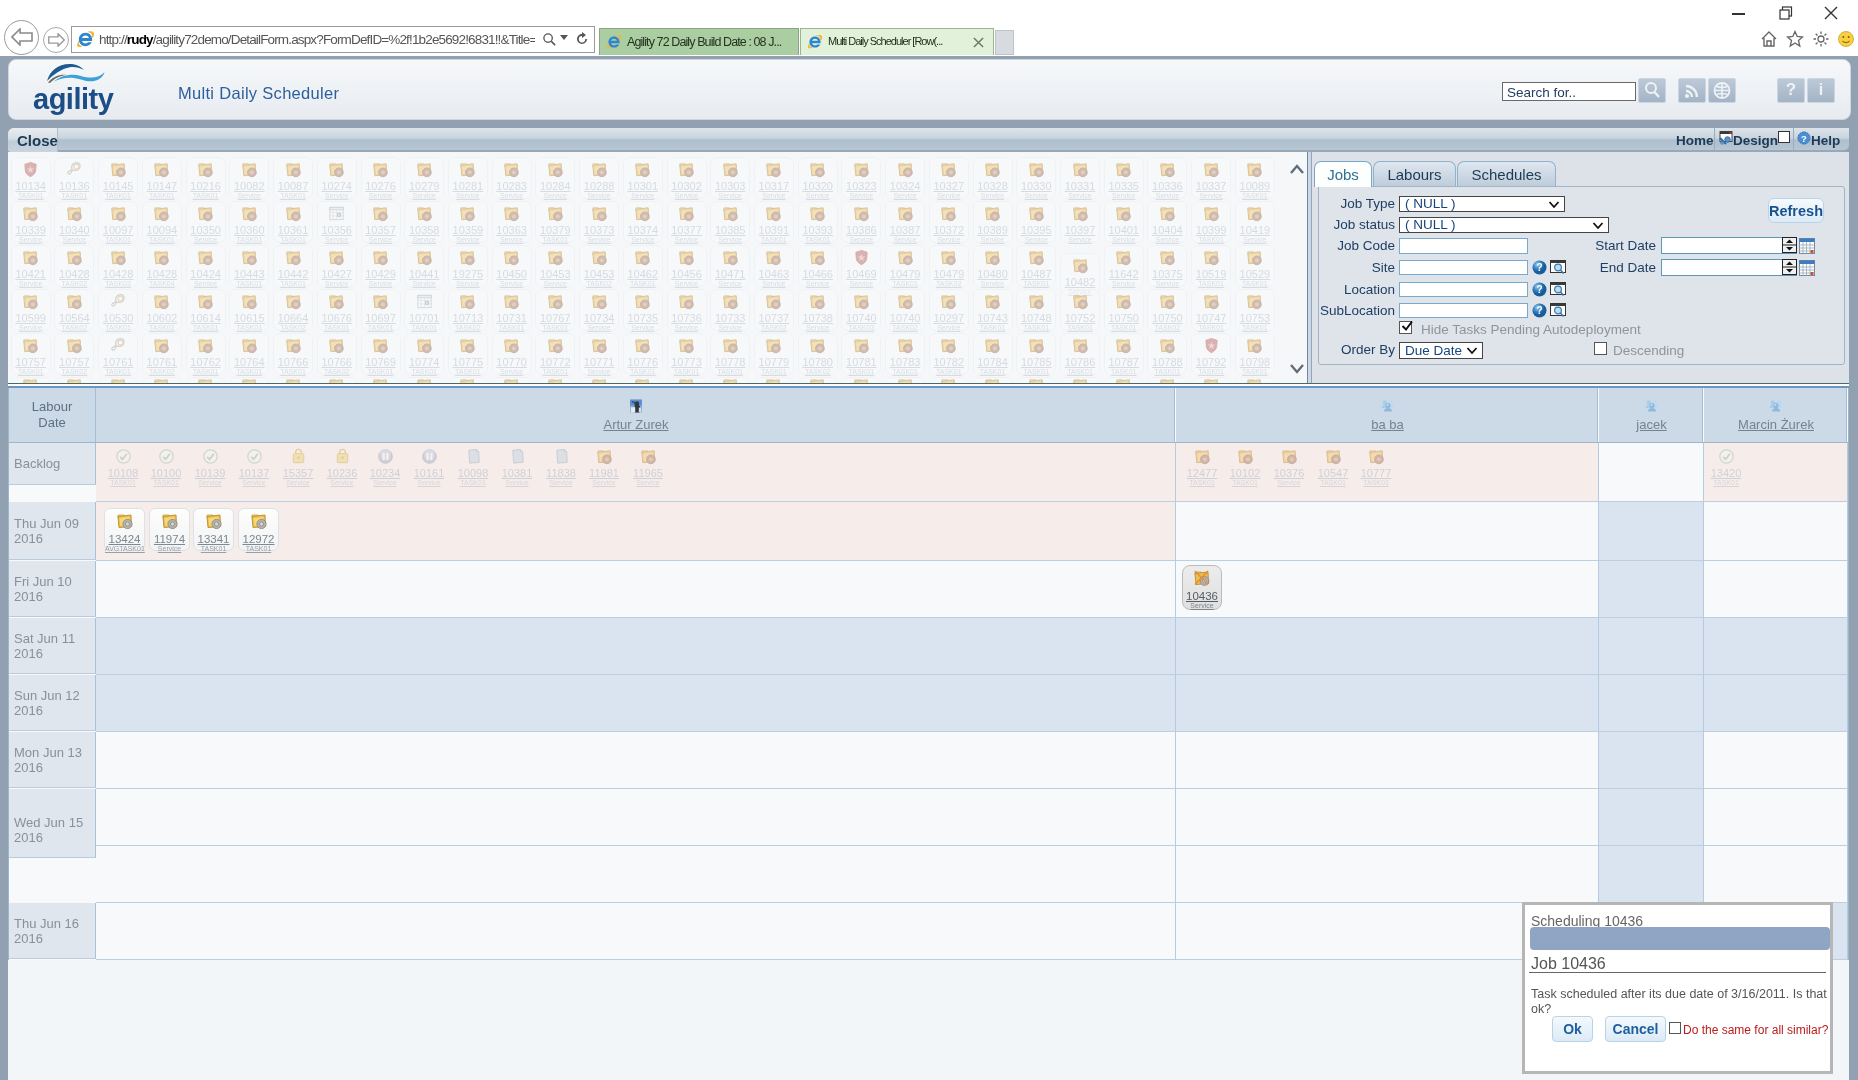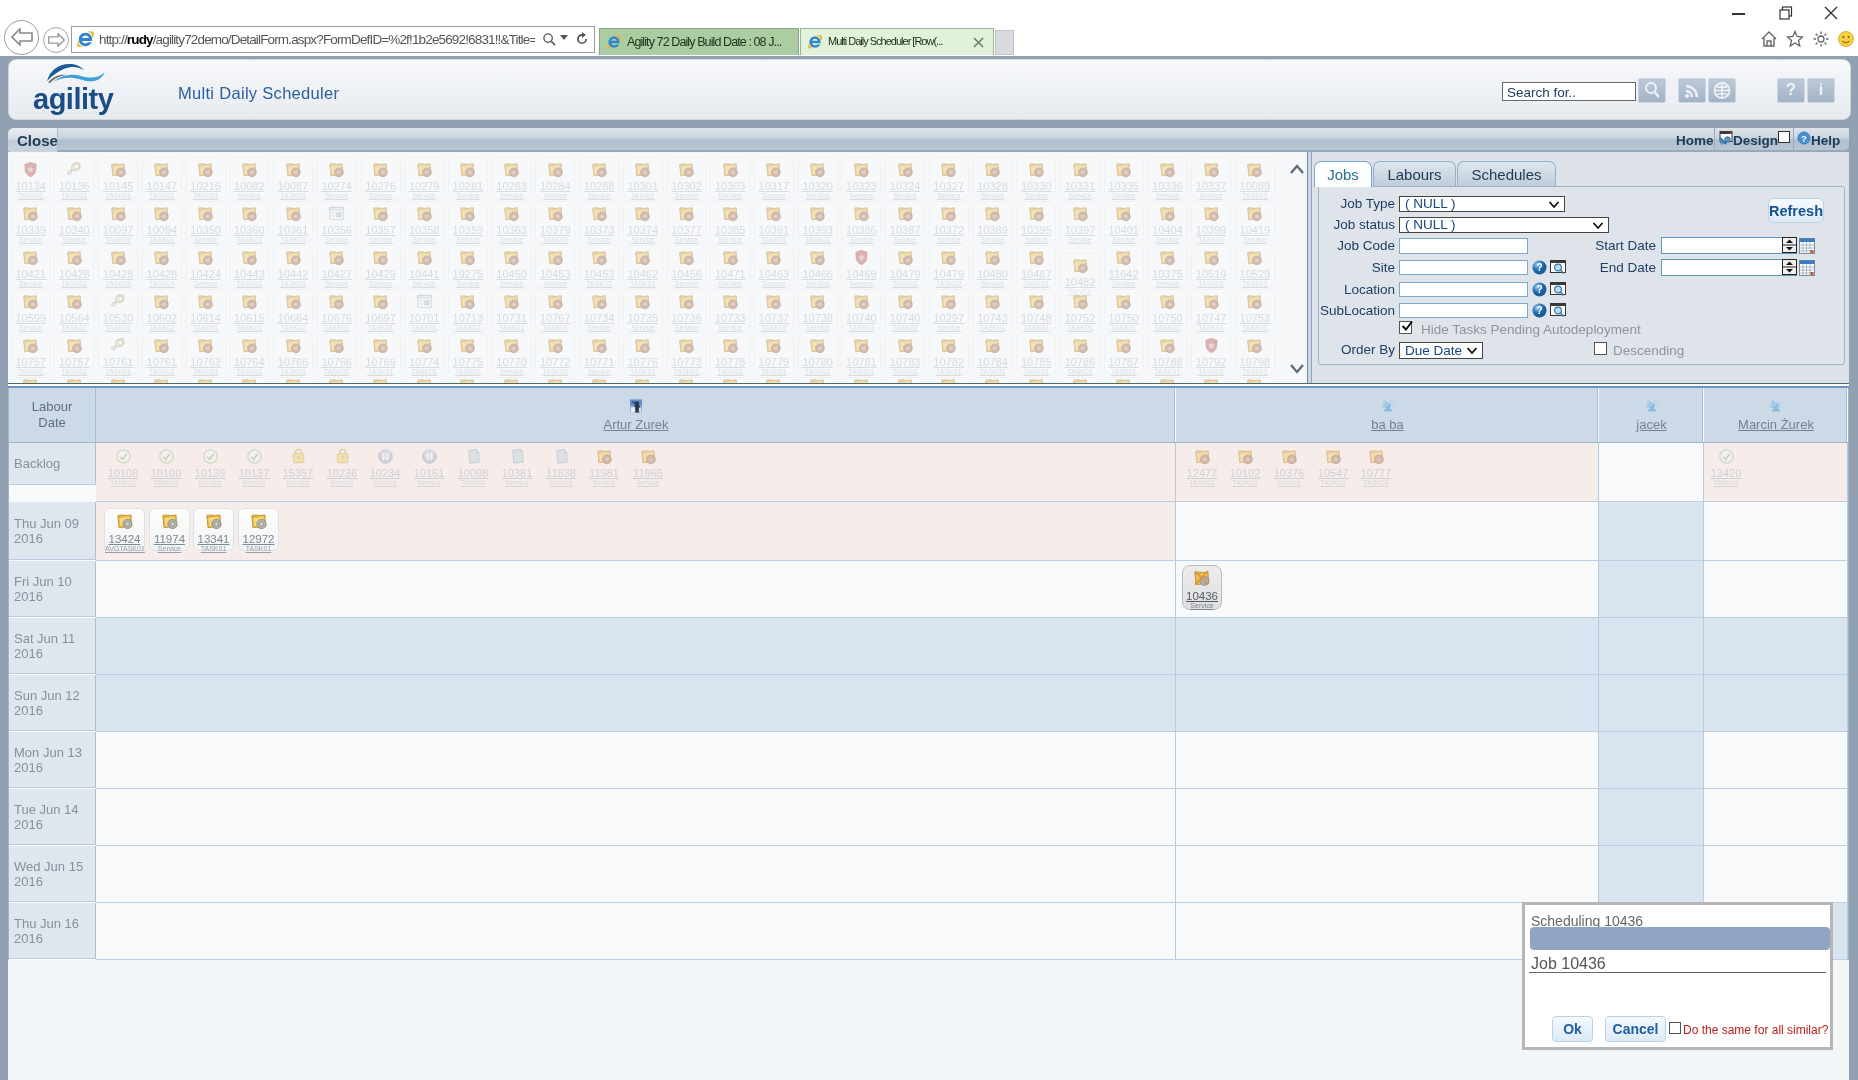--- a/index.html
+++ b/index.html
@@ -1565,21 +1565,21 @@
 <div class="tcell" style="left:1176px;top:732px;width:423px;height:57px;background:#f7f9fb"></div>
 <div class="tcell" style="left:1599px;top:732px;width:105px;height:57px;background:#d9e4f0"></div>
 <div class="tcell" style="left:1704px;top:732px;width:144px;height:57px;background:#f7f9fb"></div>
 <div class="rowlab" style="top:789px;height:56px">
     <span>Tue Jun 14<br>2016</span>
   </div>
 <div class="tcell" style="left:96px;top:789px;width:1080px;height:57px;background:#f7f9fb"></div>
 <div class="tcell" style="left:1176px;top:789px;width:423px;height:57px;background:#f7f9fb"></div>
 <div class="tcell" style="left:1599px;top:789px;width:105px;height:57px;background:#d9e4f0"></div>
 <div class="tcell" style="left:1704px;top:789px;width:144px;height:57px;background:#f7f9fb"></div>
-<div class="rowlab" style="top:846px;height:56px">
+<div class="rowlab" style="top:802px;height:56px">
     <span>Wed Jun 15<br>2016</span>
   </div>
 <div class="tcell" style="left:96px;top:846px;width:1080px;height:57px;background:#f7f9fb"></div>
 <div class="tcell" style="left:1176px;top:846px;width:423px;height:57px;background:#f7f9fb"></div>
 <div class="tcell" style="left:1599px;top:846px;width:105px;height:57px;background:#d9e4f0"></div>
 <div class="tcell" style="left:1704px;top:846px;width:144px;height:57px;background:#f7f9fb"></div>
 <div class="rowlab" style="top:903px;height:56px">
     <span>Thu Jun 16<br>2016</span>
   </div>
 <div class="tcell" style="left:96px;top:903px;width:1080px;height:57px;background:#f7f9fb"></div>
@@ -1748,21 +1748,22 @@
     <span class="lb">TASK01</span>
   </div>
 <div class="card" style="left:1182px;top:565px;width:40px;height:45px;background:linear-gradient(#ececec,#e0e0e0);border-color:#b9bcbf;border-radius:8px">
     <svg width="20" height="20" viewBox="0 0 20 20" style="">
       <use href="#i-fx"></use>
     </svg>
     <span class="num" style="color:#555c63">10436</span>
     <span class="lb" style="color:#7c858d">Service</span>
   </div>
 <div class="abs" style="left:8px;top:960px;width:1841px;height:120px;background:#f3f6f9"></div>
-<div class="abs" style="left:1522px;top:902px;width:311px;height:148px;background:#fff;border:3px solid #b6b6b6">
+<div class="abs" style="left:1522px;top:902px;width:311px;height:172px;background:#fff;border:3px solid #b6b6b6">
 <div class="abs" style="left:6px;top:8px;font-size:14px;color:#666">Scheduling 10436</div>
 <div class="abs" style="left:5px;top:22px;width:300px;height:23px;background:#90a5c4;border-radius:4px"></div>
 <div class="abs" style="left:6px;top:50px;font-size:16px;color:#555">Job 10436</div>
 <div class="abs" style="left:4px;top:67px;width:297px;height:1px;background:#666"></div>
+<div class="abs" style="left:6px;top:82px;width:298px;font-size:12.5px;color:#555;line-height:15px">Task scheduled after its due date of 3/16/2011. Is that ok?</div>
 <div class="abs" style="left:27px;top:111px;width:41px;height:26px;background:linear-gradient(#f4f9fd,#dceaf6);border:1px solid #b8d3e8;border-radius:4px;text-align:center;font-size:14px;font-weight:bold;color:#1f5f9f;padding-top:4px">Ok</div>
 <div class="abs" style="left:80px;top:111px;width:61px;height:26px;background:linear-gradient(#f4f9fd,#dceaf6);border:1px solid #b8d3e8;border-radius:4px;text-align:center;font-size:14px;font-weight:bold;color:#1f5f9f;padding-top:4px">Cancel</div>
 <div class="abs" style="left:144px;top:117px;width:12px;height:12px;background:#fff;border:1px solid #555"></div>
 <div class="abs" style="left:158px;top:118px;font-size:12px;white-space:nowrap;color:#b91c1c">Do the same for all similar?</div>
 </div>
 </body></html>

